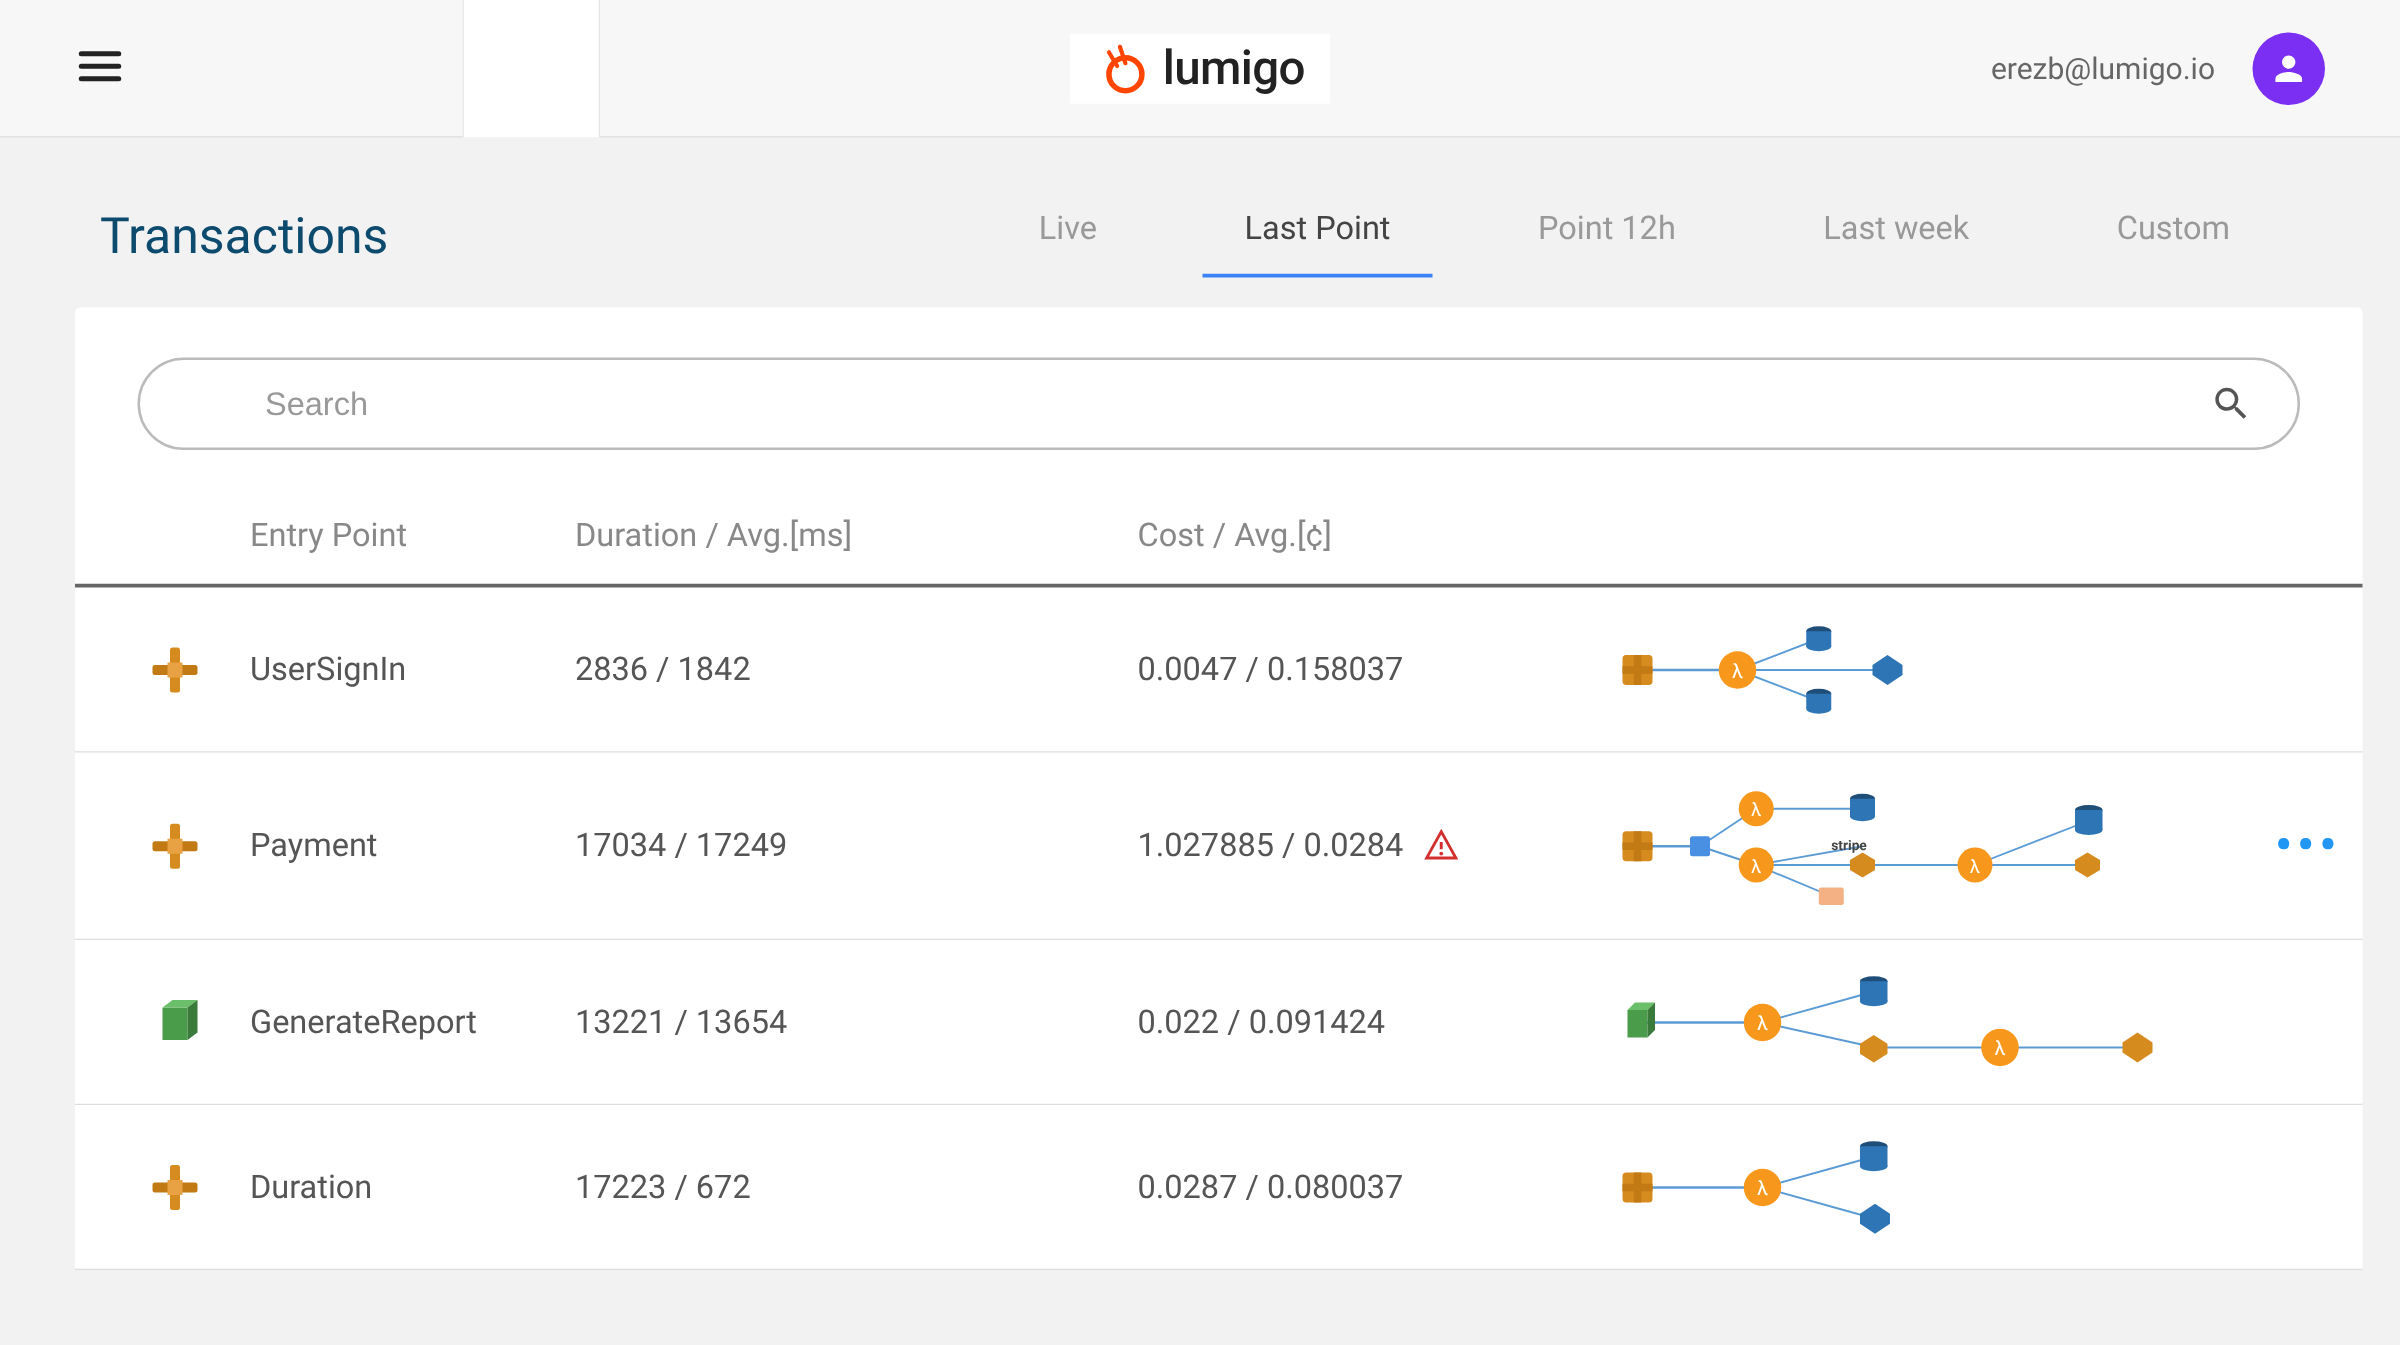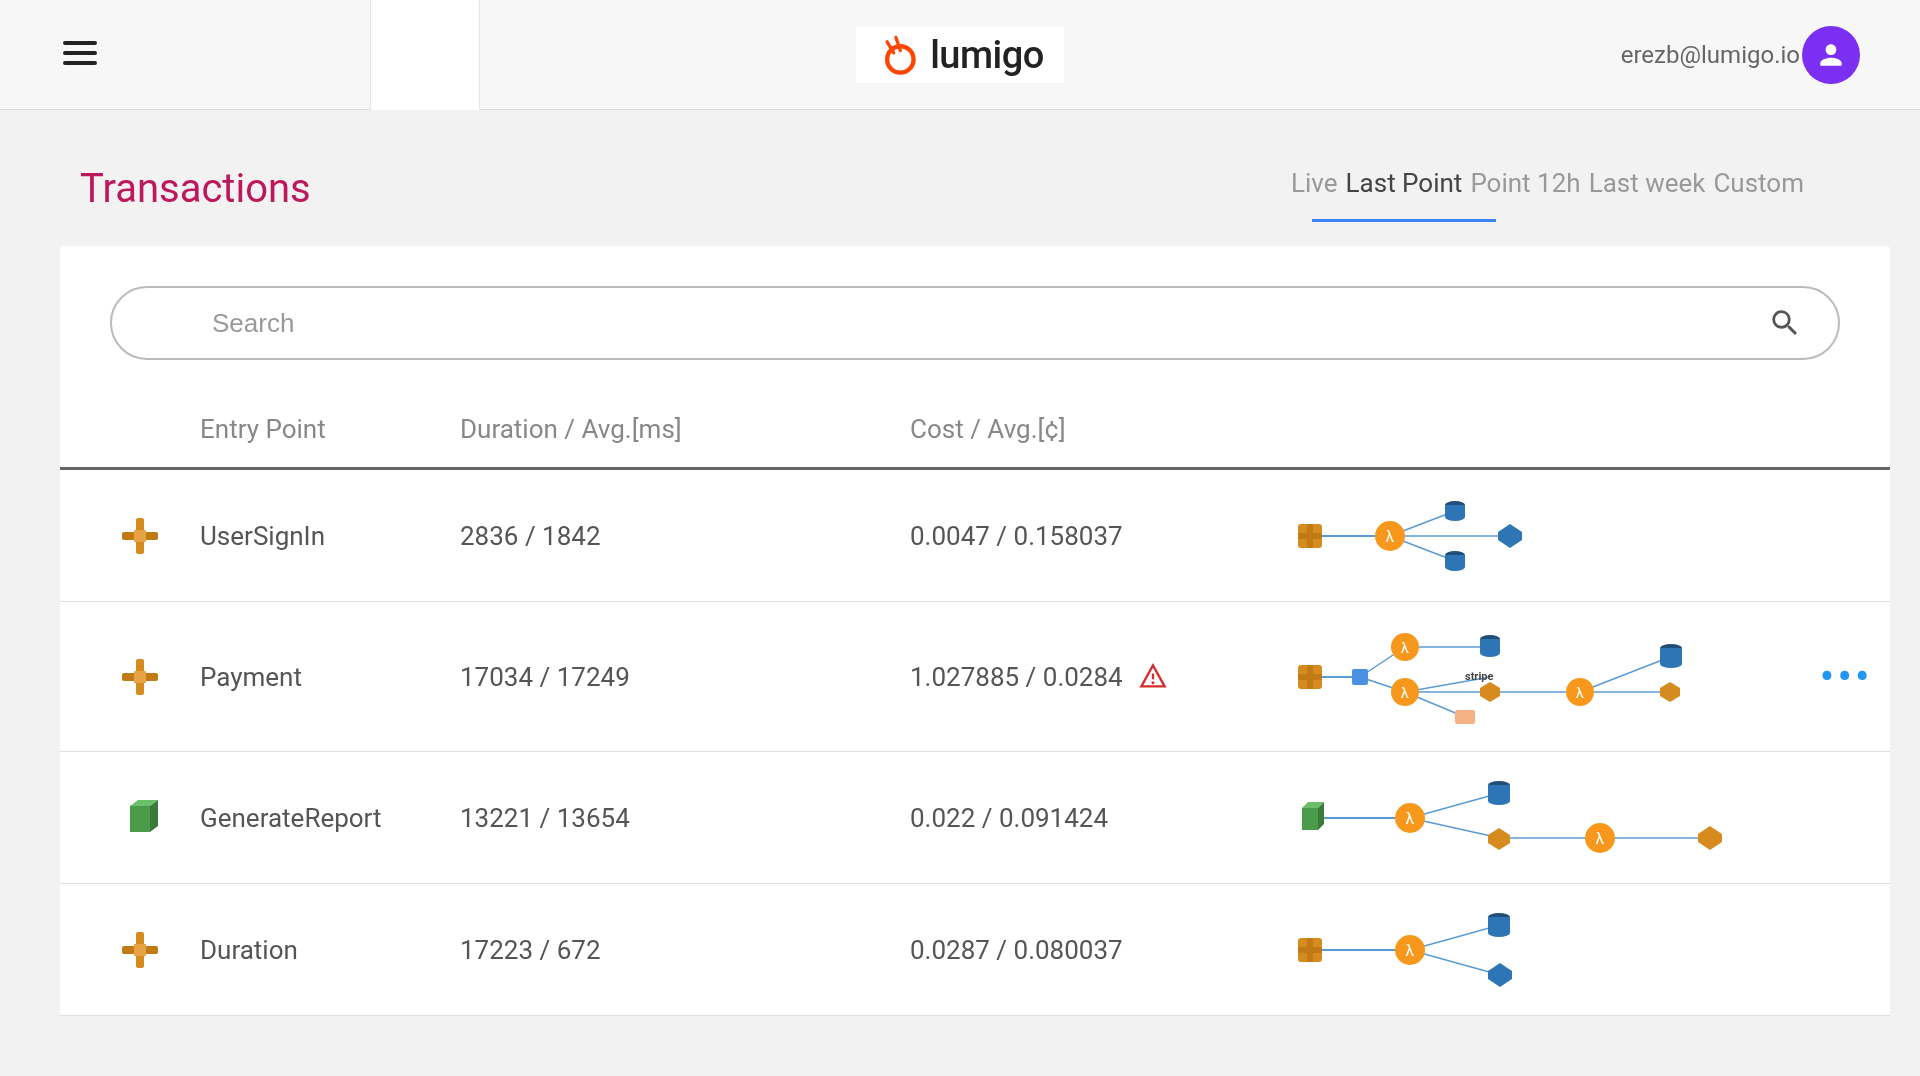--- a/index.html
+++ b/index.html
@@ -35,21 +35,21 @@
   align-items: center;
   background:#fff;
   padding:6px 20px;
 }
 .logo-svg { width: 44px; height: 44px; margin-right: 10px; }
 .logo-text { font-size: 38px; font-weight: 500; color: #222; letter-spacing: -0.5px; }
 .user-area {
   margin-left: auto;
   display: flex;
   align-items: center;
-  gap: 2px;
+  gap: 30px;
 }
 .user-email { font-size: 24px; color: #666; }
 .avatar {
   width: 58px; height: 58px; border-radius: 50%;
   background: #7b2ff2;
   display: flex; align-items: center; justify-content: center;
 }
 .avatar svg { width: 32px; height: 32px; fill: #fff; }
 
 
@@ -64,27 +64,28 @@
 }
 
 
 .subheader {
   display: flex;
   align-items: center;
   padding: 50px 80px 30px 80px;
 }
 .page-title {
   font-size: 40px;
-  color: #be185d;
+  color: #0c4a6e;
   font-weight: 400;
 }
 .tabs {
   display: flex;
+  gap: 110px;
   margin-left: auto;
-  margin-right: 32px;
+  margin-right: 52px;
 }
 .tab {
   font-size: 26px;
   color: #999;
   cursor: pointer;
   padding: 8px 4px 18px 4px;
   position: relative;
 }
 .tab.active {
   color: #444;

